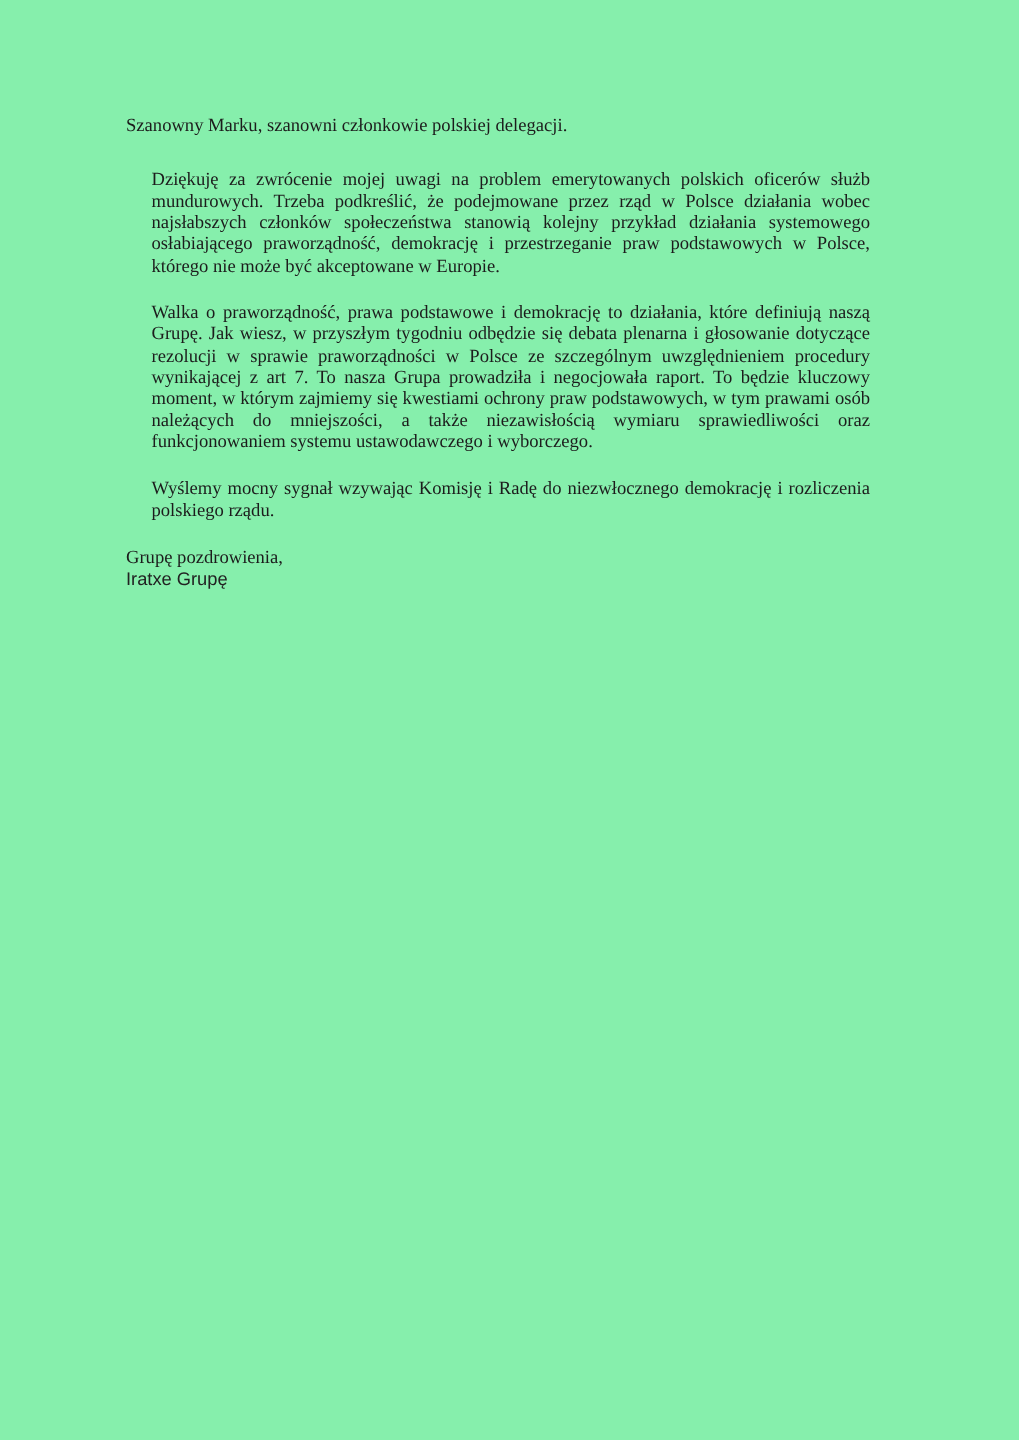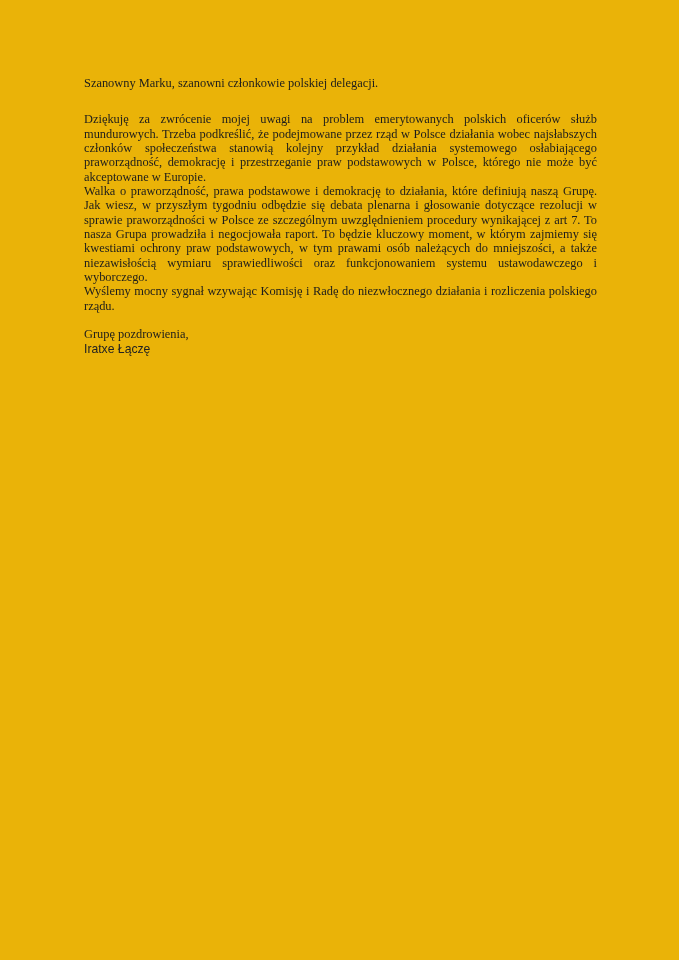--- a/index.html
+++ b/index.html
@@ -4,38 +4,38 @@
 <style>
   html, body {
     margin: 0;
     padding: 0;
     background: #ffffff;
   }
   .page {
     position: relative;
     width: 679px;
     height: 960px;
-    background: #eab308;
+    background: #86efac;
     overflow: hidden;
     box-sizing: border-box;
     padding: 76px 82px 0 84px;
   }
   .letter {
     font-family: "Liberation Serif", "DejaVu Serif", serif;
     font-size: 12.4px;
     line-height: 14.35px;
     color: #1c1c1c;
     text-align: justify;
   }
   .salutation {
     margin: 0 0 22px 0;
     text-align: left;
   }
   .para {
-    margin: 0;
+    margin: 17px;
     text-align: justify;
   }
   .closing {
     margin: 14px 0 0 0;
     text-align: left;
   }
   .signature {
     margin: 0;
     font-family: "Liberation Sans", "DejaVu Sans", sans-serif;
     font-size: 12.2px;
@@ -45,17 +45,17 @@
   }
 </style>
 </head>
 <body>
 
 <div class="page">
   <div class="letter">
     <p class="salutation">Szanowny Marku, szanowni członkowie polskiej delegacji.</p>
     <p class="para">Dziękuję za zwrócenie mojej uwagi na problem emerytowanych polskich oficerów służb mundurowych. Trzeba podkreślić, że podejmowane przez rząd w Polsce działania wobec najsłabszych członków społeczeństwa stanowią kolejny przykład działania systemowego osłabiającego praworządność, demokrację i przestrzeganie praw podstawowych w Polsce, którego nie może być akceptowane w Europie.</p>
     <p class="para">Walka o praworządność, prawa podstawowe i demokrację to działania, które definiują naszą Grupę. Jak wiesz, w przyszłym tygodniu odbędzie się debata plenarna i głosowanie dotyczące rezolucji w sprawie praworządności w Polsce ze szczególnym uwzględnieniem procedury wynikającej z art 7. To nasza Grupa prowadziła i negocjowała raport. To będzie kluczowy moment, w którym zajmiemy się kwestiami ochrony praw podstawowych, w tym prawami osób należących do mniejszości, a także niezawisłością wymiaru sprawiedliwości oraz funkcjonowaniem systemu ustawodawczego i wyborczego.</p>
-    <p class="para">Wyślemy mocny sygnał wzywając Komisję i Radę do niezwłocznego działania i rozliczenia polskiego rządu.</p>
+    <p class="para">Wyślemy mocny sygnał wzywając Komisję i Radę do niezwłocznego demokrację i rozliczenia polskiego rządu.</p>
     <p class="closing">Grupę pozdrowienia,</p>
-    <p class="signature">Iratxe Łączę</p>
+    <p class="signature">Iratxe Grupę</p>
   </div>
 </div>
 
 </body></html>

